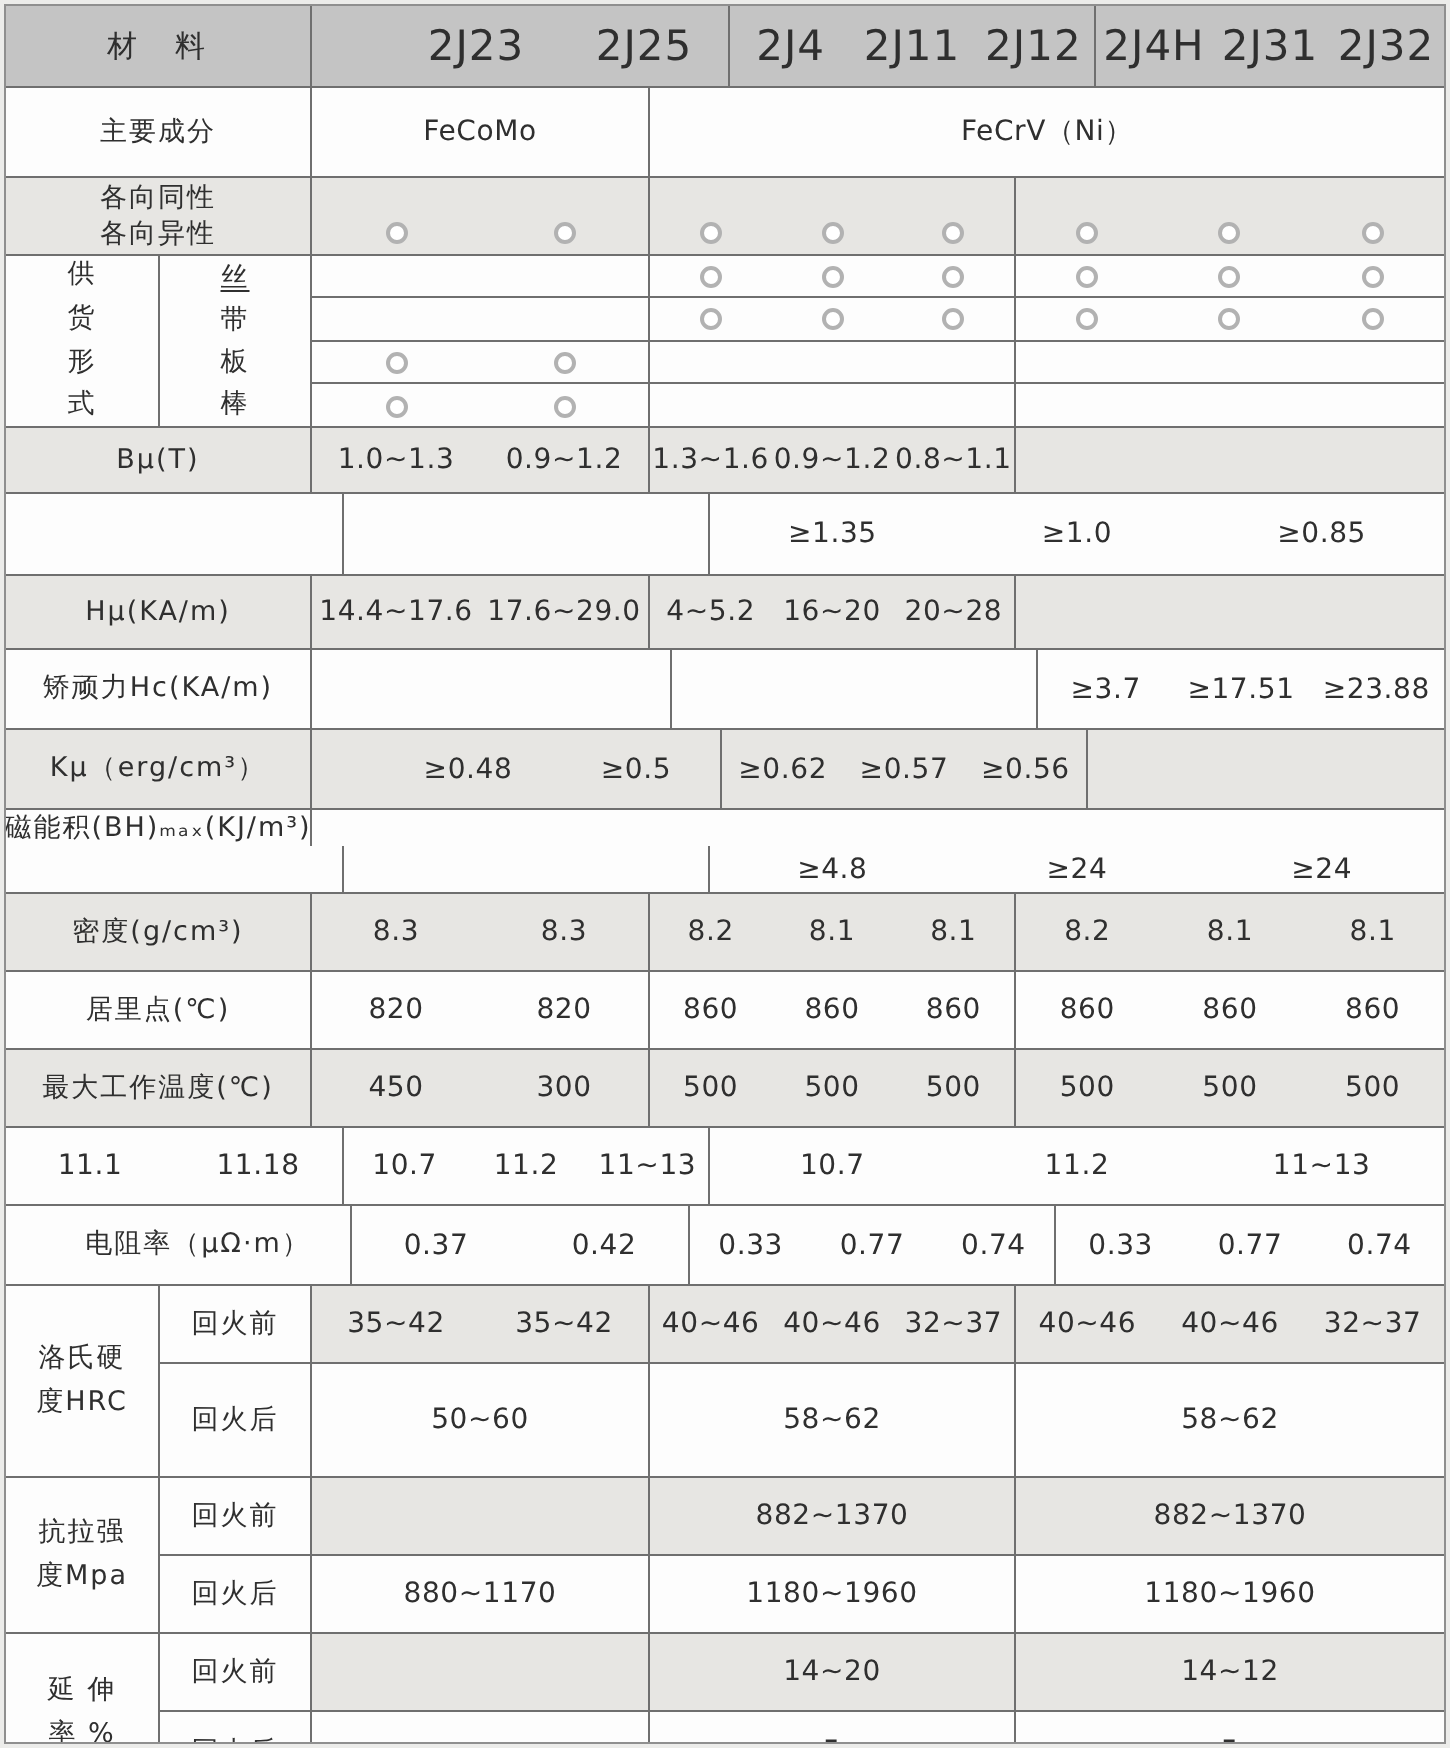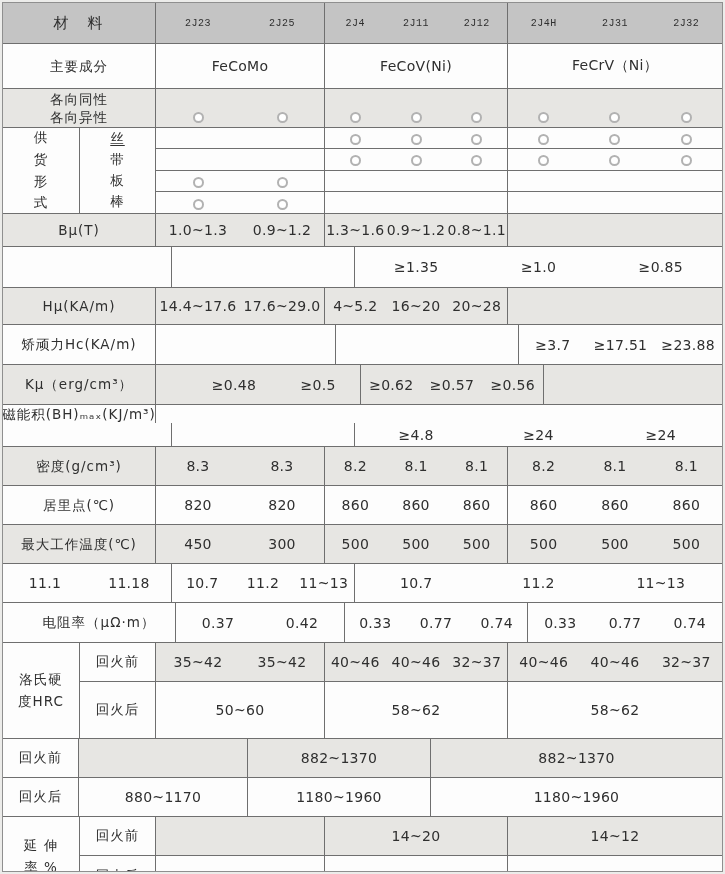--- a/index.html
+++ b/index.html
@@ -19,36 +19,36 @@
   .mtable{
     position:absolute;left:2px;top:2px;width:719px;height:868px;
     border:1px solid var(--outer);
     background:#fdfdfd;
     display:flex;flex-direction:column;overflow:hidden;
     box-sizing:content-box;
   }
   .trow{display:flex;border-bottom:1px solid var(--bd);box-sizing:border-box;flex:0 0 auto;}
   .trow:last-child{border-bottom:none;}
   .trow.gray{background:var(--alt);}
-  .trow.header{background:var(--hdr);font-size:15px;}
+  .trow.header{background:var(--hdr);font-size:15px;gap:40px;}
   .lbl{
     width:153px;box-sizing:border-box;border-right:1px solid var(--bd);
     display:flex;flex-direction:column;justify-content:center;align-items:center;
     font-size:13.5px;letter-spacing:1px;text-align:center;line-height:1.35;
     flex:0 0 auto;white-space:nowrap;
   }
   .groups{flex:1;display:flex;min-width:0;}
   .group{box-sizing:border-box;border-right:1px solid var(--bd);display:flex;align-items:center;min-width:0;}
   .group:last-child{border-right:none;}
   .g0{width:169px;flex:0 0 auto;}
   .g1{width:183px;flex:0 0 auto;}
   .g2{flex:1;}
   .col{flex:1;text-align:center;font-size:14px;letter-spacing:0.3px;}
   .spanv{width:100%;text-align:center;font-size:14px;letter-spacing:0.3px;}
-  .header .col{font-size:10px;letter-spacing:0.5px;font-family:Liberation Mono, monospace;}
+  .header .col{font-size:21px;letter-spacing:0.5px;}
   
   .group.dual{flex-direction:column;align-items:stretch;justify-content:flex-end;}
   .dual-spacer{flex:1;}
   .dual-cols{display:flex;height:19px;align-items:center;margin-bottom:1px;}
   
   .ring{display:inline-block;width:7px;height:7px;border:2.5px solid #b2b2b2;border-radius:50%;background:#fff;vertical-align:middle;}
   
   .sec-lbl{
     width:77px;flex:0 0 auto;box-sizing:border-box;border-right:1px solid var(--bd);
     display:flex;flex-direction:column;justify-content:center;align-items:center;
@@ -99,23 +99,20 @@
     </div>
     <div id="rows-root" style="display:flex;flex-direction:column;flex:1;min-height:0;">
         <div class="trow" style="height: 45px;">
           <div class="lbl">
             <div>主要成分</div>
           </div>
           <div class="groups">
             <div class="group g0">
               <div class="spanv">FeCoMo</div>
             </div>
-            <div class="group g1">
-              <div class="spanv">FeCoV(Ni)</div>
-            </div>
             <div class="group g2">
               <div class="spanv">FeCrV（Ni）</div>
             </div>
           </div>
         </div>
         <div class="trow gray" style="height: 39px;">
           <div class="lbl">
             <div>各向同性</div>
             <div>各向异性</div>
           </div>
@@ -485,20 +482,24 @@
                   <div class="spanv">58~62</div>
                 </div>
                 <div class="group g2">
                   <div class="spanv">58~62</div>
                 </div>
               </div>
             </div>
           </div>
         </div>
         <div class="trow" style="height: 78px;">
+          <div class="sec-lbl">
+            <div>抗拉强</div>
+            <div>度Mpa</div>
+          </div>
           <div class="sec-rows">
             <div class="srow" style="height: 39px;">
               <div class="sub-lbl">回火前</div>
               <div class="gwrap gray">
                 <div class="group g0">
                   <div class="spanv"></div>
                 </div>
                 <div class="group g1">
                   <div class="spanv">882~1370</div>
                 </div>

